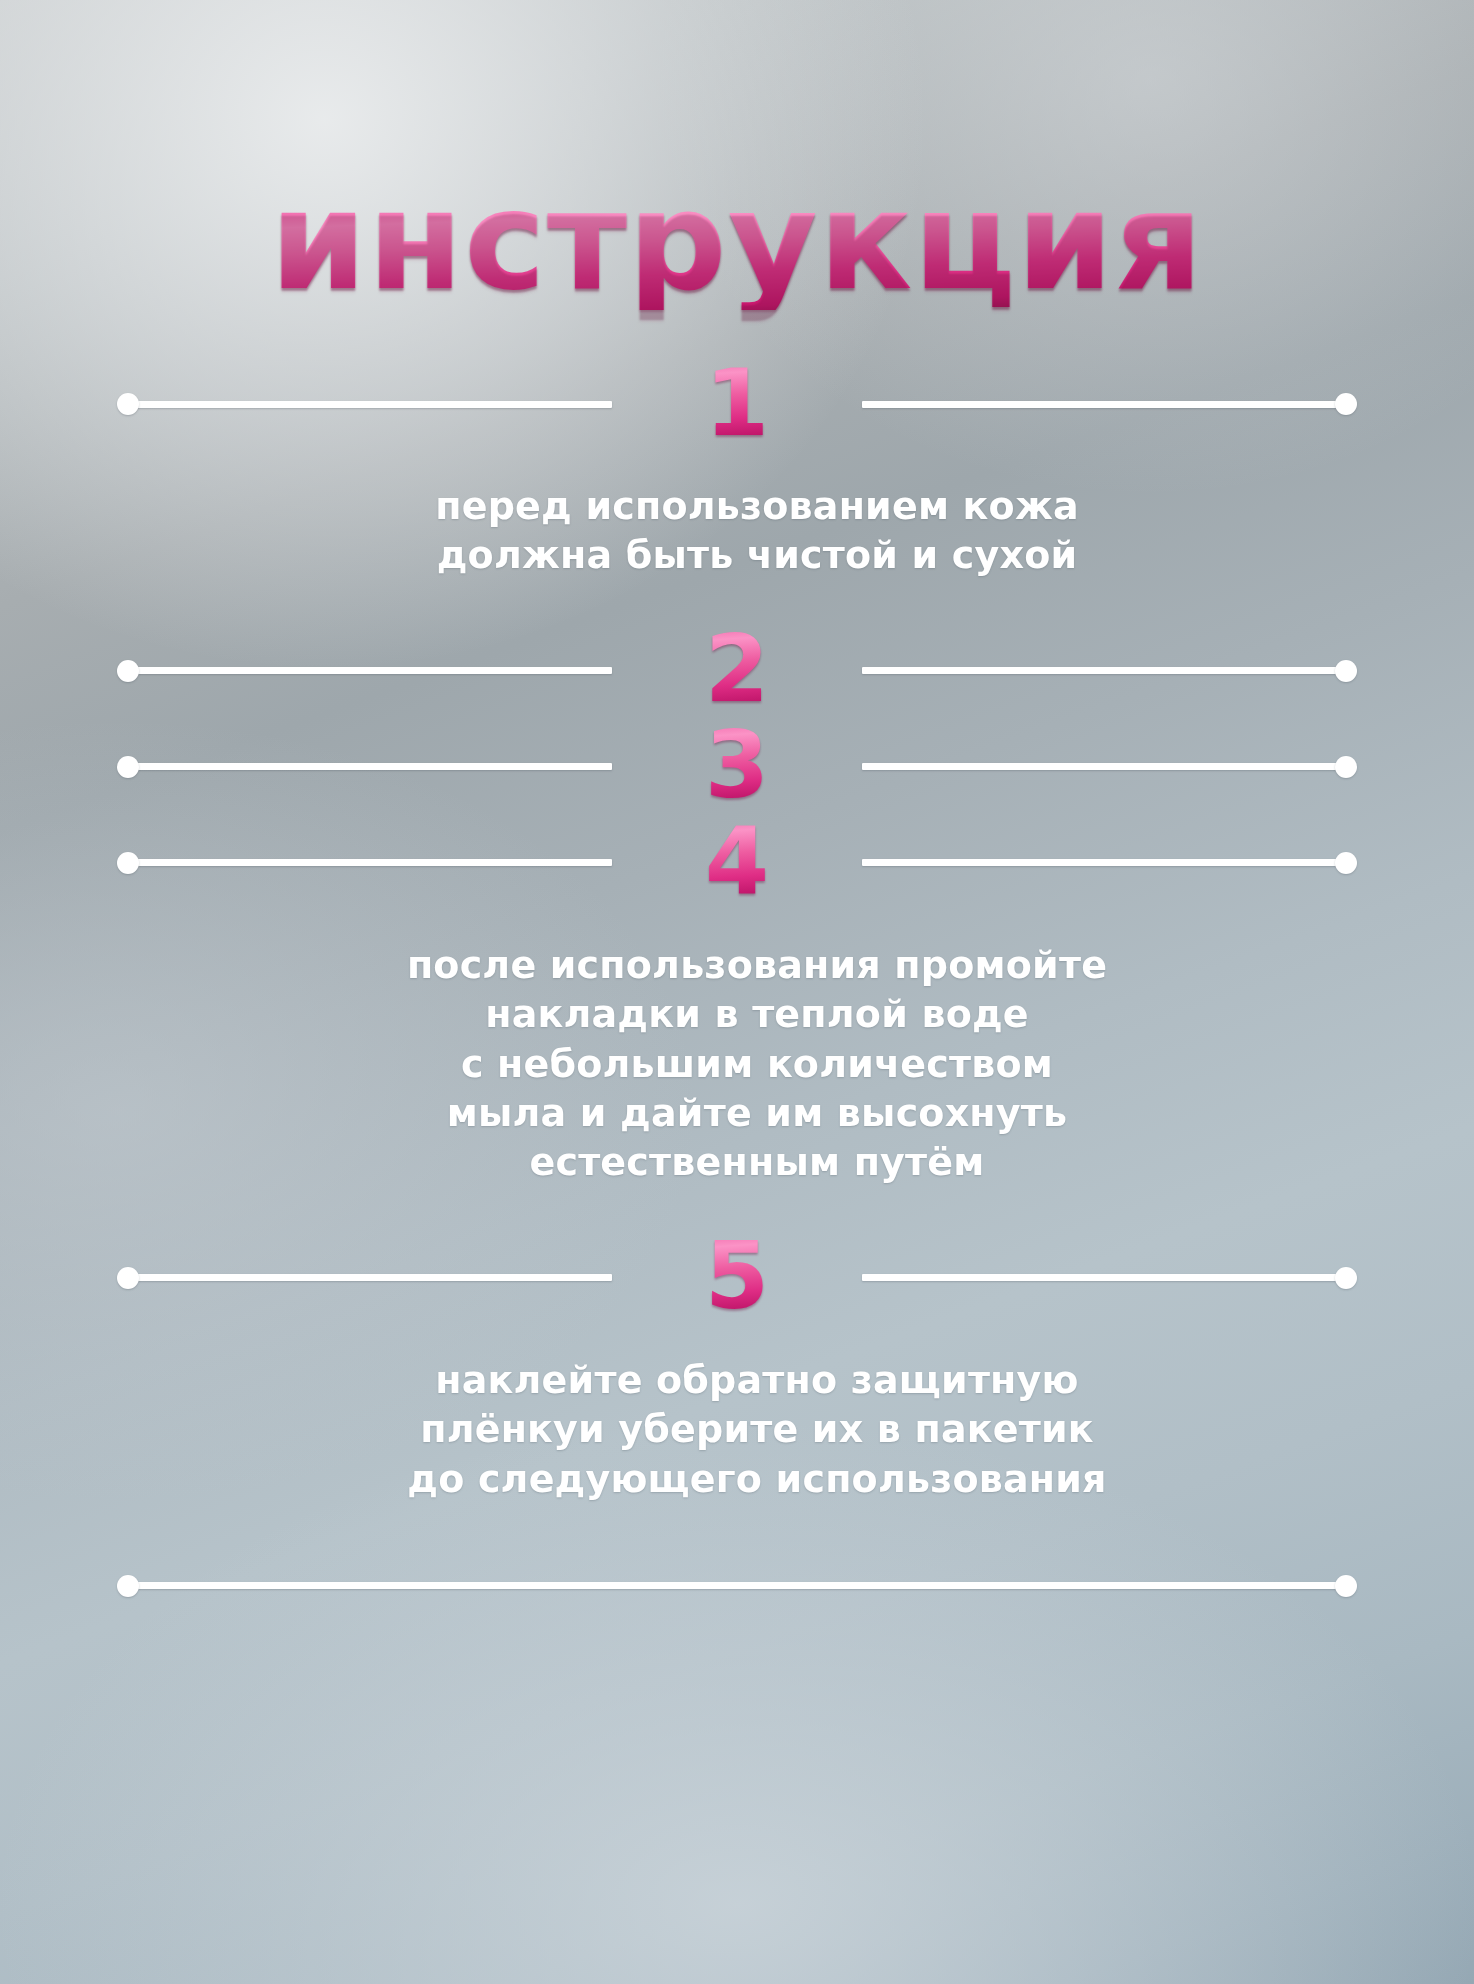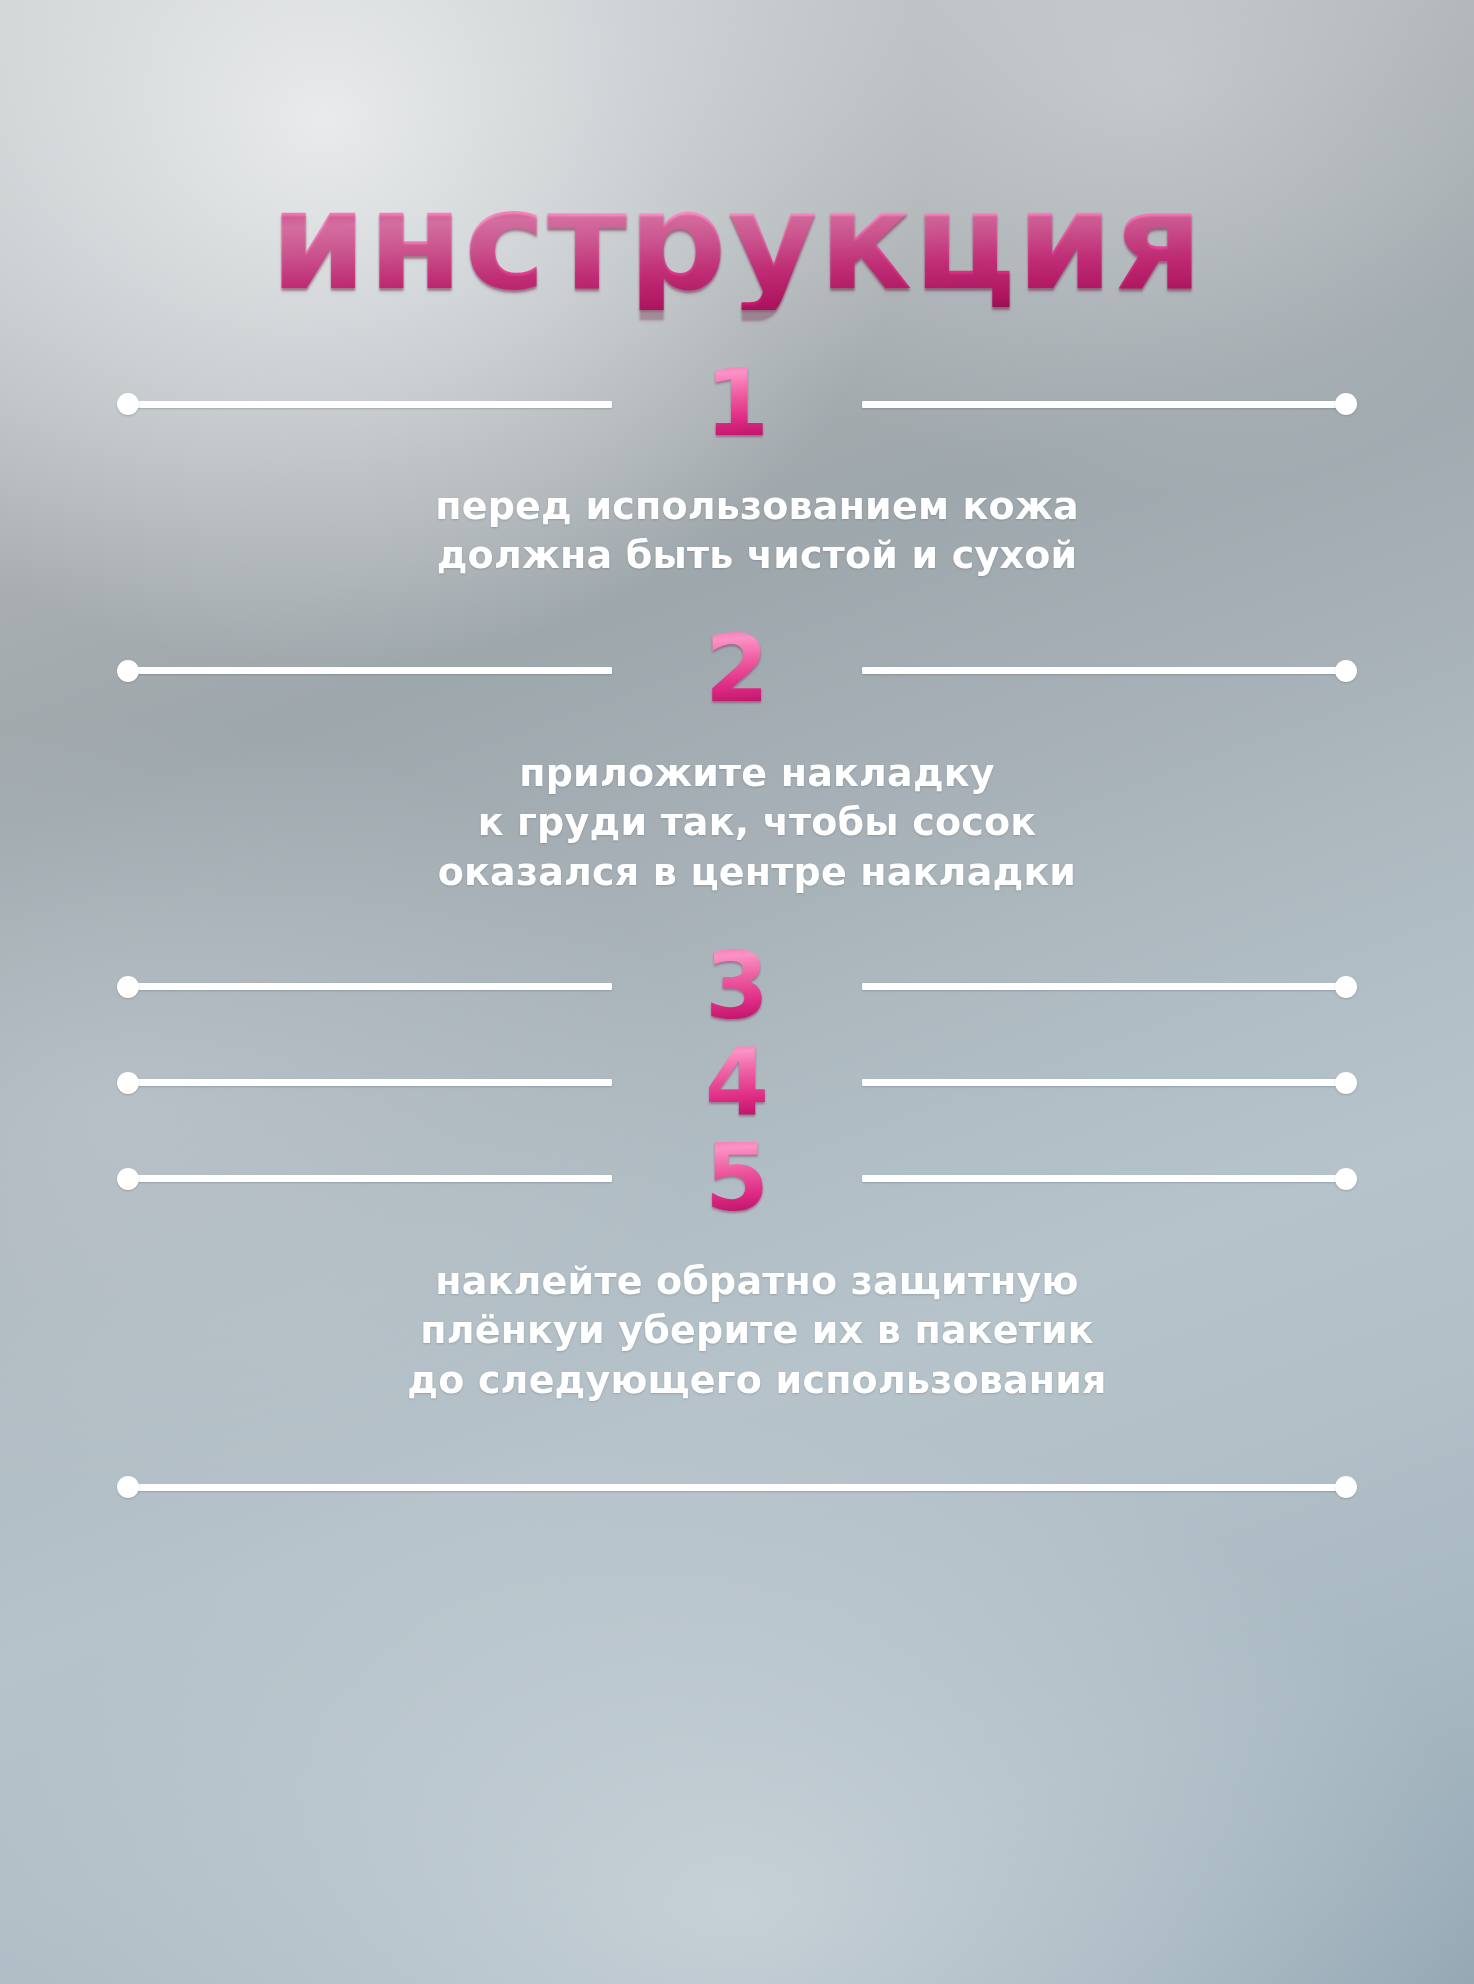--- a/index.html
+++ b/index.html
@@ -179,39 +179,41 @@
       <p class="step-text">перед использованием кожа
 должна быть чистой и сухой</p>
     </section>
 
     <section class="step">
       <div class="divider-row">
         <span class="rule left"></span>
         <span class="step-number">2</span>
         <span class="rule right"></span>
       </div>
-      <p class="step-text">приложите накладку
-к груди так, чтобы сосок
-оказался в центре накладки</p>
     </section>
 
     <section class="step">
       <div class="divider-row">
         <span class="rule left"></span>
         <span class="step-number">3</span>
         <span class="rule right"></span>
       </div>
     </section>
 
     <section class="step">
       <div class="divider-row">
         <span class="rule left"></span>
         <span class="step-number">4</span>
         <span class="rule right"></span>
       </div>
+      <p class="step-text">после использования промойте
+накладки в теплой воде
+с небольшим количеством
+мыла и дайте им высохнуть
+естественным путём</p>
     </section>
 
     <section class="step">
       <div class="divider-row">
         <span class="rule left"></span>
         <span class="step-number">5</span>
         <span class="rule right"></span>
       </div>
       <p class="step-text">наклейте обратно защитную
 плёнкуи уберите их в пакетик

